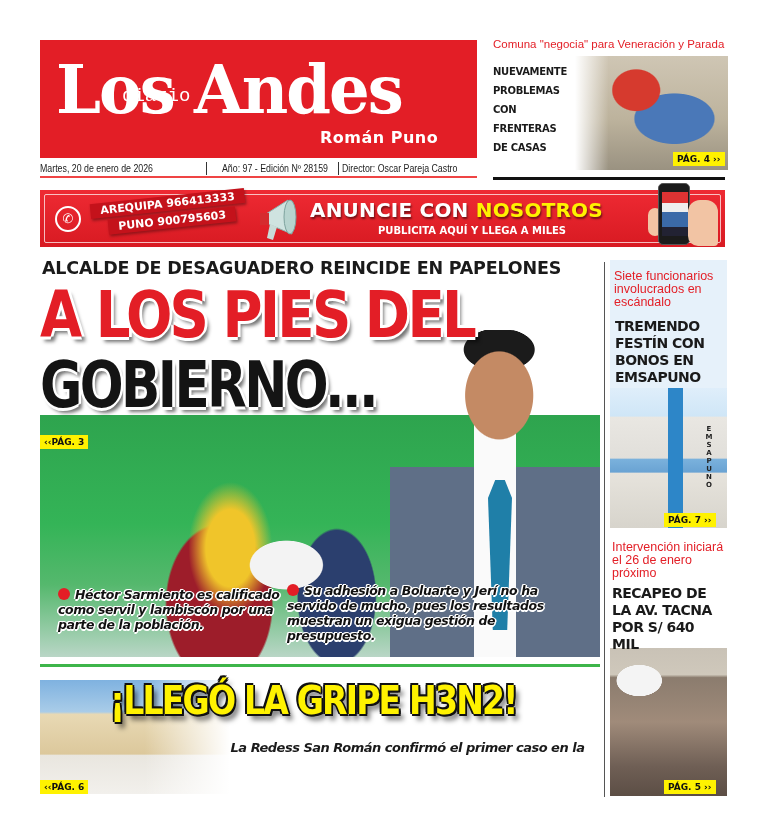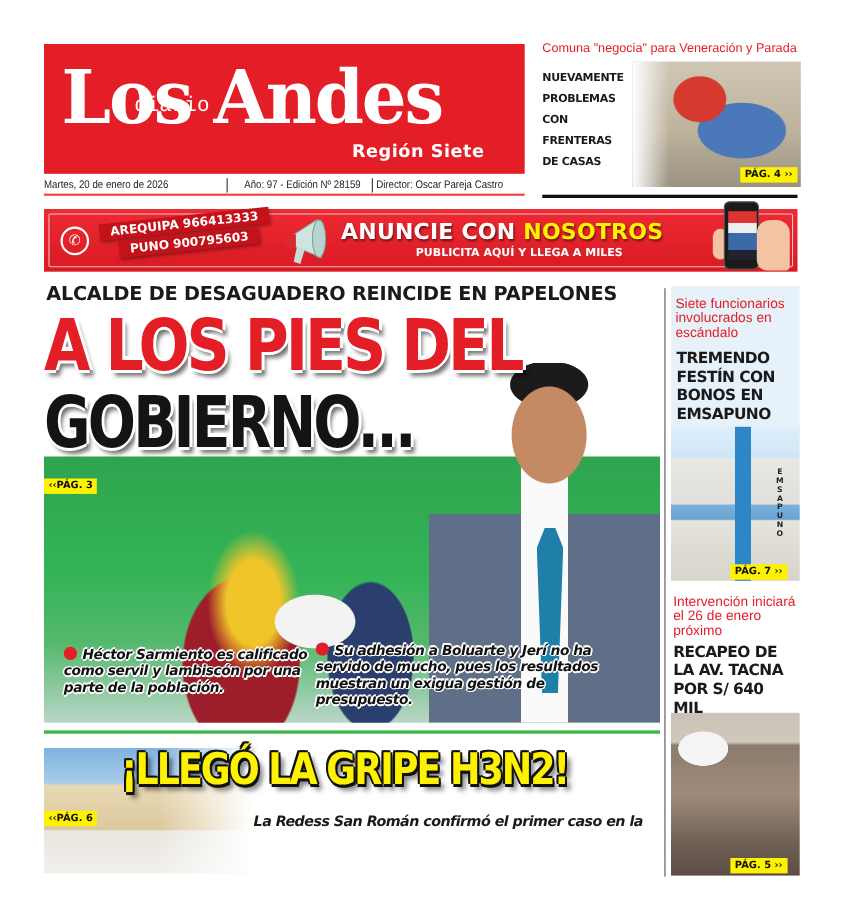--- a/index.html
+++ b/index.html
@@ -102,21 +102,21 @@
       radial-gradient(ellipse 32px 22px at 25% 22%, #f4f4f4 0 70%, transparent 72%),
       linear-gradient(180deg, #c9c2b6 0%, #cfc8bb 18%, #8b7c6e 20%, #a08b7a 50%, #6f5f55 80%, #5c4e45 100%); }
   .emsa-label { left: 705px; top: 425px; width: 8px; font-size: 7px; font-weight: bold; color: #222; line-height: 8px; text-align: center; font-family: "DejaVu Sans", sans-serif; }
 </style>
 </head>
 <body>
 
 <div class="abs masthead"></div>
 <div class="abs mast-title">Los Andes</div>
 <div class="abs mast-diario">diario</div>
-<div class="abs mast-region">Región Siete</div>
+<div class="abs mast-region">Román Puno</div>
 
 <div class="abs infobar">
   <span style="left:0">Martes, 20 de enero de 2026</span>
   <div class="info-sep" style="left:166px"></div>
   <span style="left:182px">Año: 97 - Edición Nº 28159</span>
   <div class="info-sep" style="left:298px"></div>
   <span style="left:302px">Director: Oscar Pareja Castro</span>
 </div>
 
 <div class="abs teaser-top">
@@ -161,21 +161,21 @@
 <div class="pag-tag" style="left:40px; top:435px;">‹‹PÁG. 3</div>
 <div class="abs bullet-text bul1"><span class="bullet-dot"></span><span>Héctor Sarmiento es calificado como servil y lambiscón por una parte de la población.</span></div>
 <div class="abs bullet-text bul2"><span class="bullet-dot"></span><span>Su adhesión a Boluarte y Jerí no ha servido de mucho, pues los resultados muestran un exigua gestión de presupuesto.</span></div>
 <div class="abs lead-green-rule"></div>
 
 <div class="abs bot-photo"></div>
 <div class="abs bot-hed">¡LLEGÓ LA GRIPE H3N2!</div>
 <div class="abs bot-deck">
   <div>La Redess San Román confirmó  el primer caso en la</div>
 </div>
-<div class="pag-tag" style="left:40px; top:737px;">‹‹PÁG. 6</div>
+<div class="pag-tag" style="left:40px; top:780px;">‹‹PÁG. 6</div>
 
 <div class="abs vrule"></div>
 <div class="abs side1"></div>
 <div class="abs side1-photo"></div>
 <div class="abs emsa-label">E<br>M<br>S<br>A<br>P<br>U<br>N<br>O</div>
 <div class="side-kicker sk1">Siete funcionarios involucrados en escándalo</div>
 <div class="side-hed sh1">TREMENDO FESTÍN CON BONOS EN EMSAPUNO</div>
 <div class="pag-tag" style="left:664px; top:513px;">PÁG. 7 ››</div>
 
 <div class="side-kicker sk2">Intervención iniciará el 26 de enero próximo</div>

